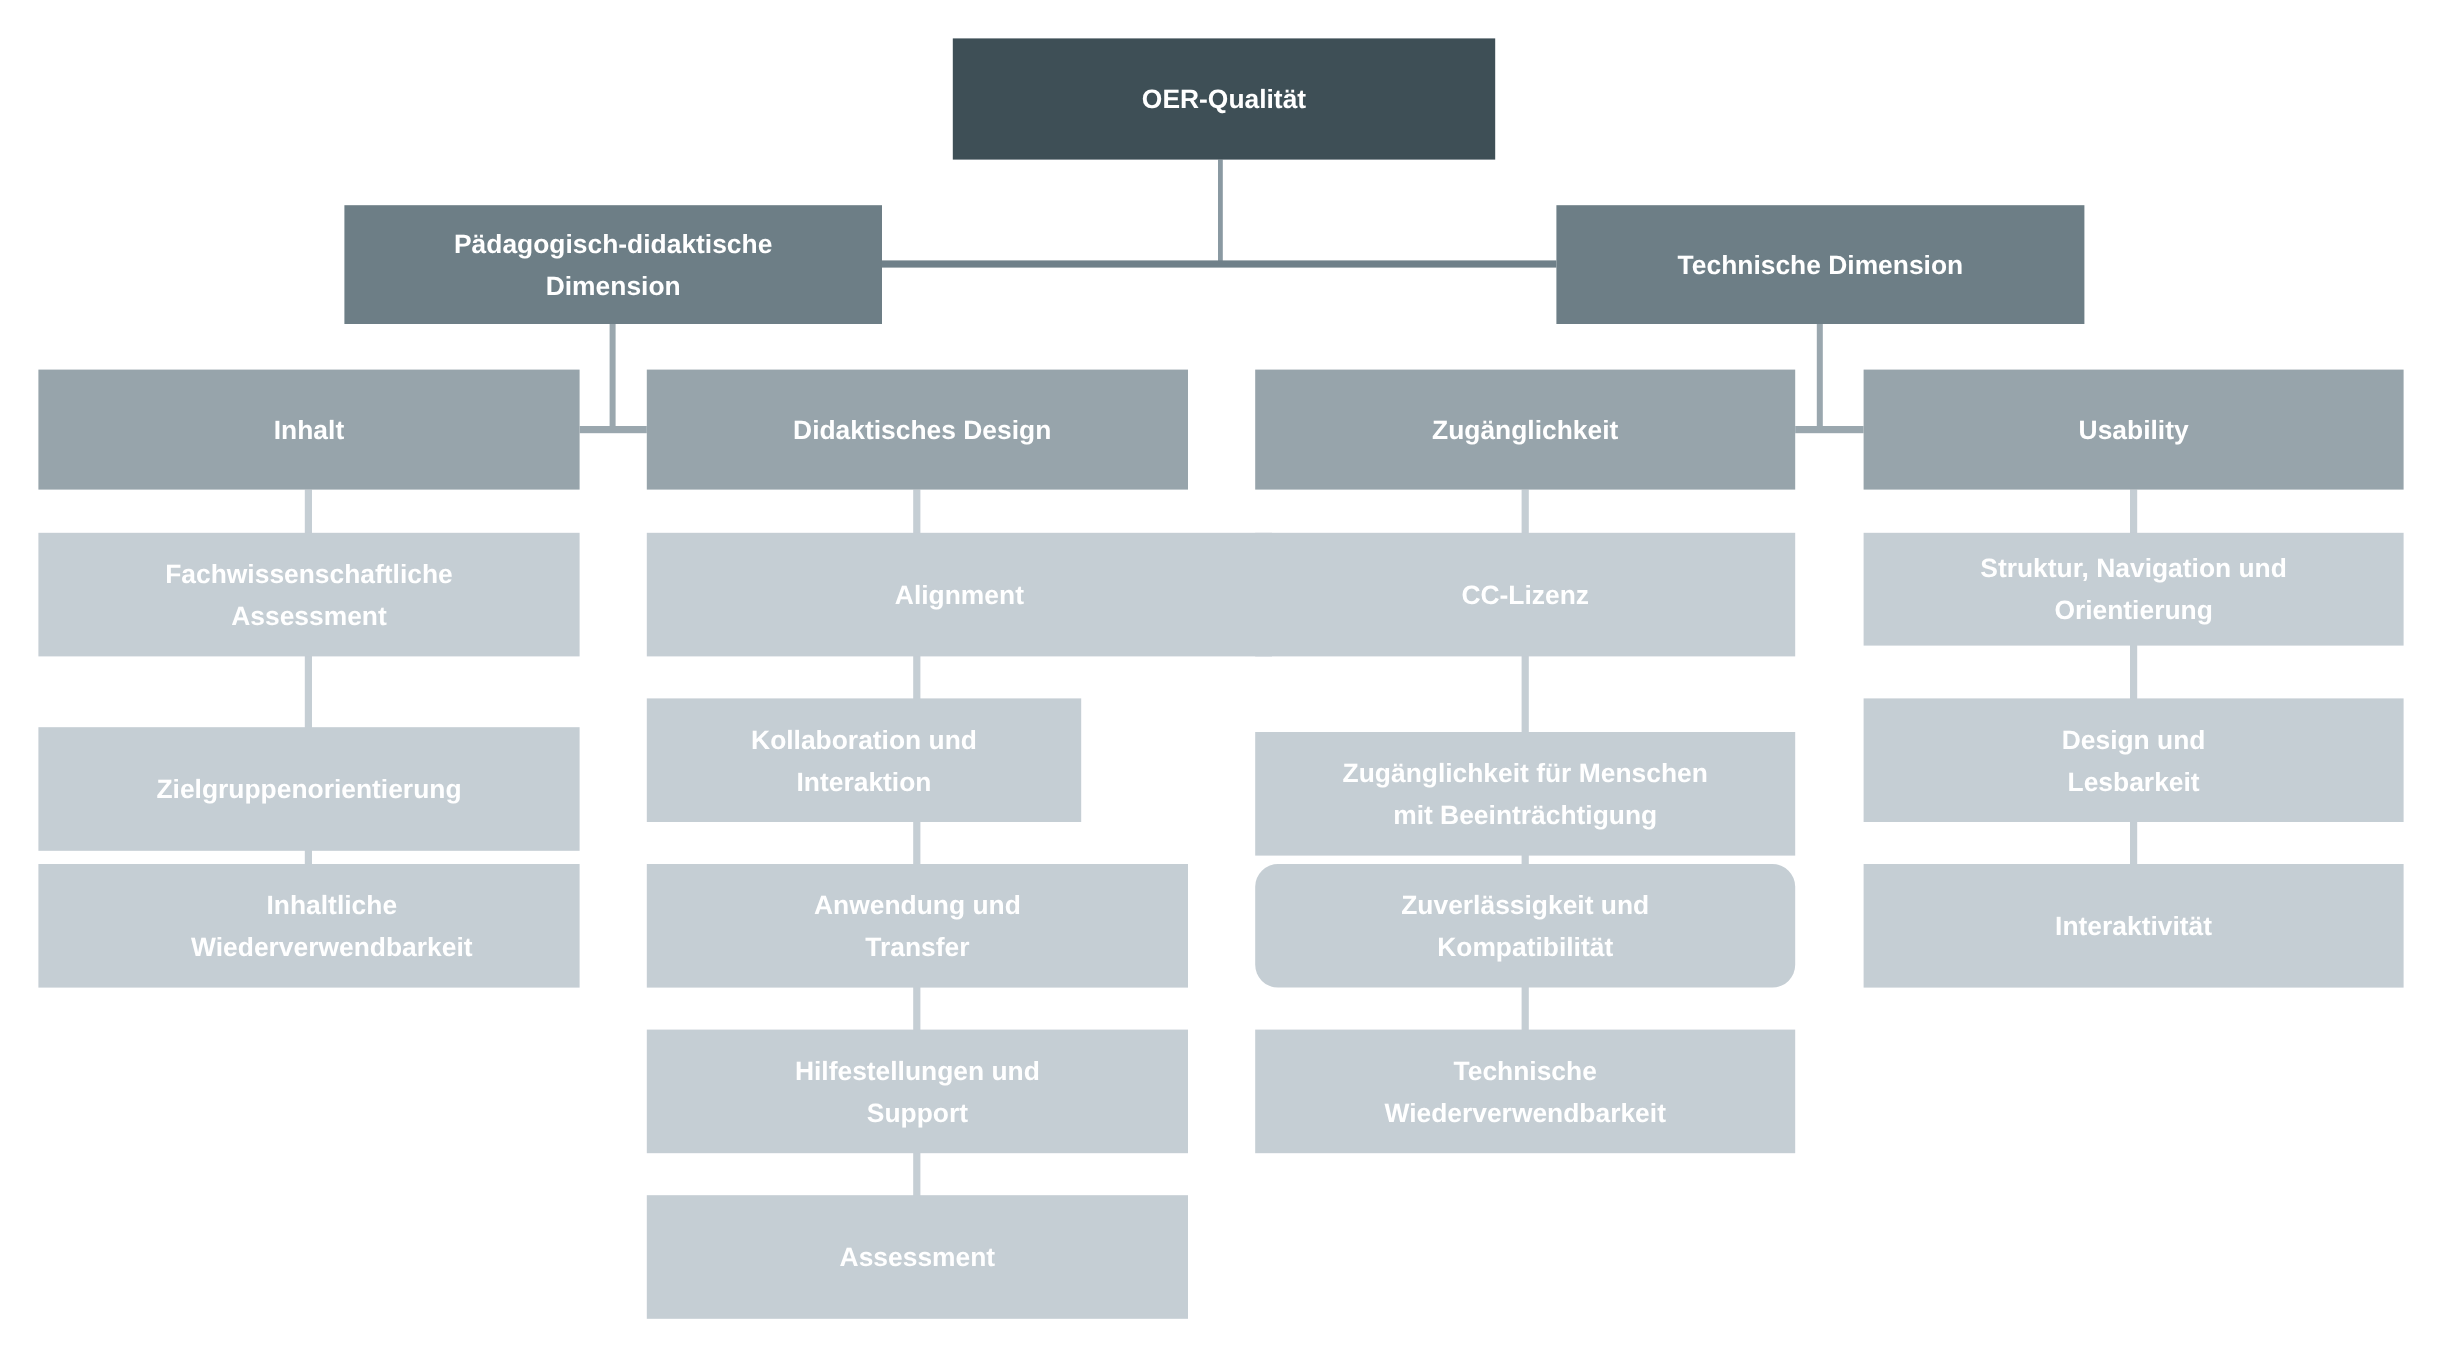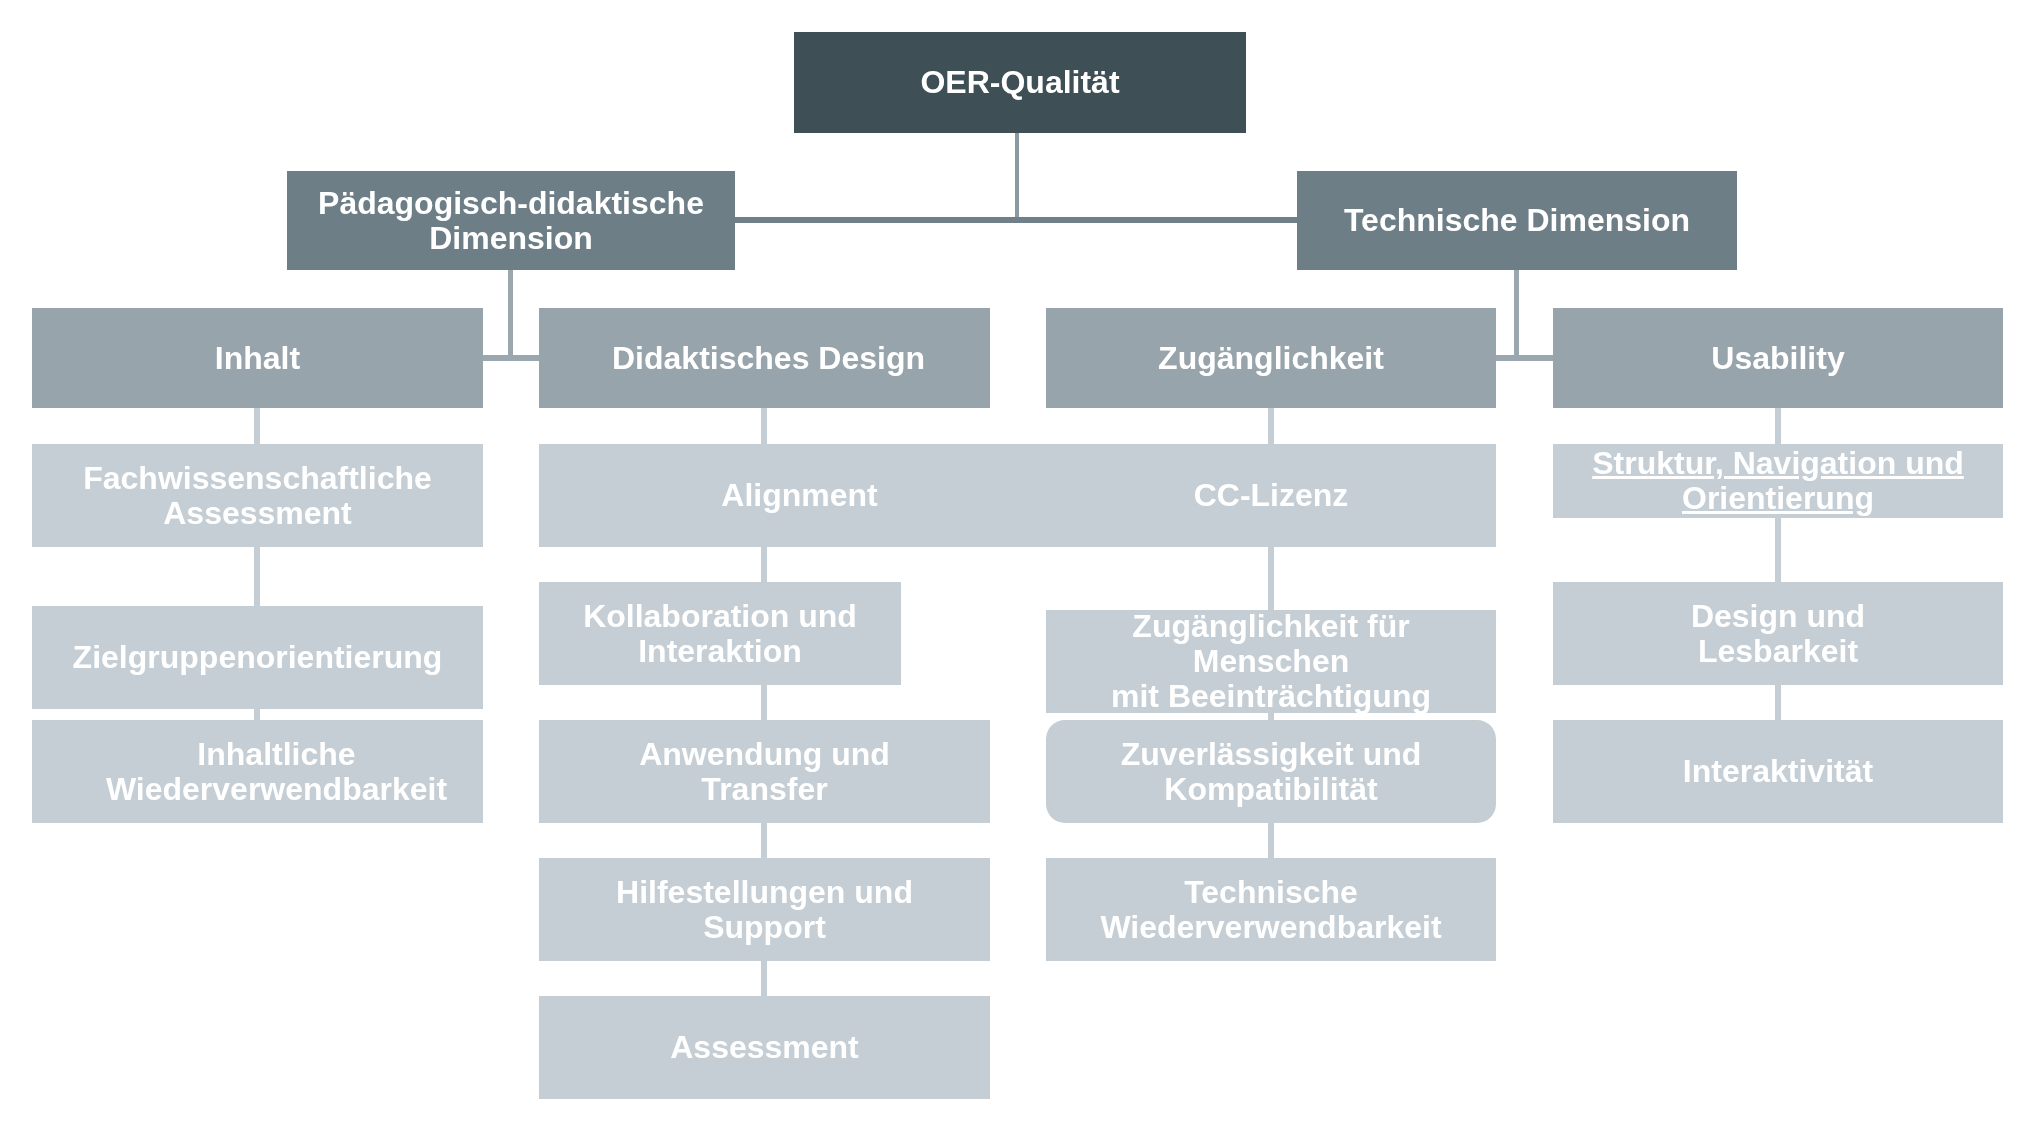--- a/index.html
+++ b/index.html
@@ -12,21 +12,21 @@
     overflow: hidden;
   }
   .node {
     position: absolute;
     display: flex;
     align-items: center;
     justify-content: center;
     text-align: center;
     color: var(--text, #ffffff);
     font-weight: 700;
-    font-size: 32px;
+    font-size: 22px;
     line-height: 35px;
     white-space: pre-line;
     z-index: 1;
     box-sizing: border-box;
     padding: 0 8px;
   }
   .root { background: var(--root, #3e4f56); }
   .dim  { background: var(--dimension, #6d7e86); }
   .cat  { background: var(--category, #97a4ab); }
   .item { background: var(--item, #c5ced4); }
@@ -81,19 +81,19 @@
   <div class="node item" style="left:539px; top:996px; width:451px; height:103px;">Assessment</div>
 
   <div class="node item" style="left:1046px; top:444px; width:450px; height:103px;">CC-Lizenz</div>
   <div class="node item" style="left:1046px; top:610px; width:450px; height:103px;">Zugänglichkeit für Menschen
 mit Beeinträchtigung</div>
   <div class="node item" style="left:1046px; top:720px; width:450px; height:103px;border-radius:19px;">Zuverlässigkeit und
 Kompatibilität</div>
   <div class="node item" style="left:1046px; top:858px; width:450px; height:103px;">Technische
 Wiederverwendbarkeit</div>
 
-  <div class="node item" style="left:1553px; top:444px; width:450px; height:74px;text-decoration:underline;">Struktur, Navigation und
+  <div class="node item" style="left:1553px; top:444px; width:450px; height:94px;">Struktur, Navigation und
 Orientierung</div>
   <div class="node item" style="left:1553px; top:582px; width:450px; height:103px;">Design und
 Lesbarkeit</div>
   <div class="node item" style="left:1553px; top:720px; width:450px; height:103px;">Interaktivität</div>
 
 </div>
 
 </body></html>

